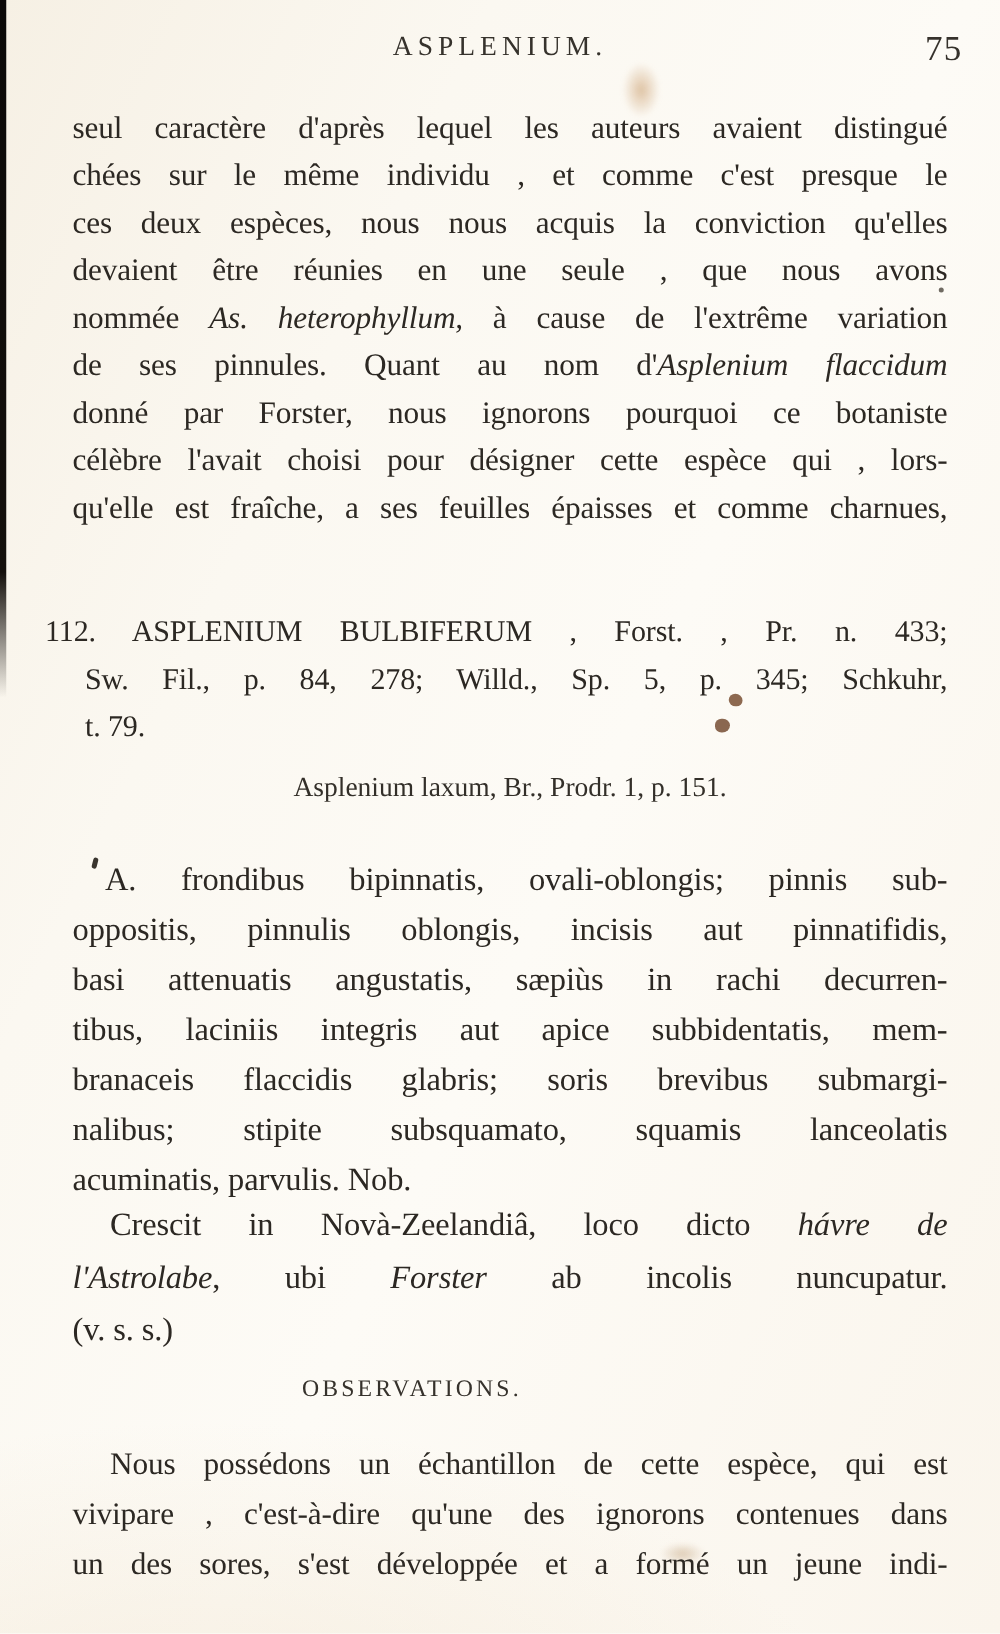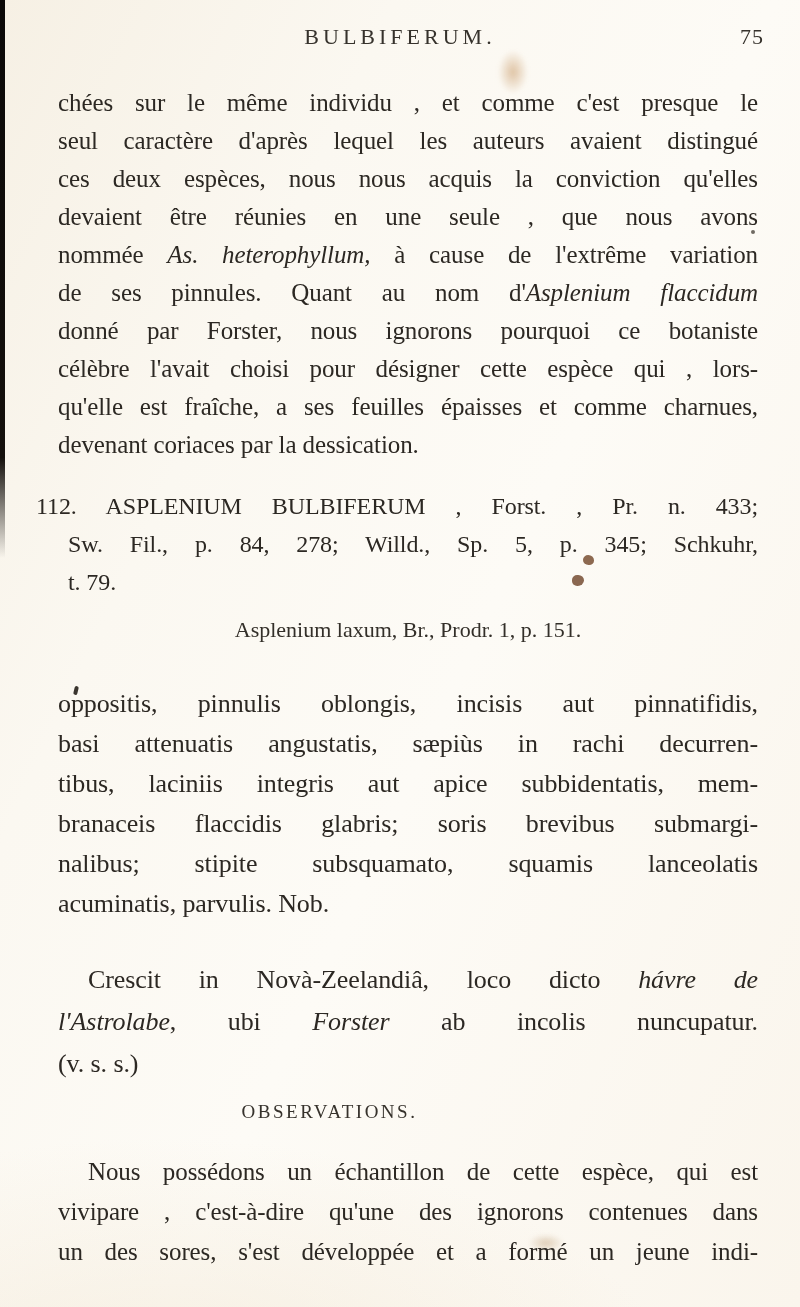--- a/index.html
+++ b/index.html
@@ -11,21 +11,21 @@
     font-family:"Liberation Serif", serif;
     color:#2c2823;
   }
   .blk { position:absolute; left:58px; width:700px; }
   .ln  { font-size:25px; line-height:38px; text-align:justify; text-align-last:justify; letter-spacing:-0.1px; }
   .nj  { text-align:left; text-align-last:auto; }
   .it  { font-style:italic; }
 
   .hdr { position:absolute; top:24px; left:0; width:800px; text-align:center;
          font-size:22px; letter-spacing:4px; color:#36322c; }
-  .pgn { position:absolute; top:24px; left:740px; font-size:22px; letter-spacing:1px; color:#36322c; }
+  .pgn { position:absolute; top:24px; left:740px; font-size:28px; letter-spacing:1px; color:#36322c; }
 
   #p1   { top:84px; }
   #entry{ top:487px; padding-left:10px; width:690px; }
   #entry .ln { font-size:24px; }
   #entry .hang { text-indent:-32px; }
   #syn  { top:617px; text-align:center; font-size:22px; color:#332f29; }
   #latin{ top:684px; }
   #latin .ln { font-size:26px; line-height:40px; }
   #latin .ind { text-indent:26px; }
   #hab  { top:959px; }
@@ -55,45 +55,45 @@
 <div class="page">
 
   <div class="edge"></div>
   <div class="art stain1"></div>
   <div class="art dot1"></div>
   <div class="art speck1"></div>
   <div class="art speck2"></div>
   <div class="art inkmark"></div>
   <div class="art stain2"></div>
 
-  <div class="hdr">BULBIFERUM.</div>
+  <div class="hdr">ASPLENIUM.</div>
   <div class="pgn">75</div>
 
   <div class="blk" id="p1">
+    <div class="ln">seul caractère d'après lequel les auteurs avaient distingué</div>
     <div class="ln">chées sur le même individu , et comme c'est presque le</div>
-    <div class="ln">seul caractère d'après lequel les auteurs avaient distingué</div>
     <div class="ln">ces deux espèces, nous nous acquis la conviction qu'elles</div>
     <div class="ln">devaient être réunies en une seule , que nous avons</div>
     <div class="ln"><span>nommée </span><span class="it">As. heterophyllum,</span><span> à cause de l'extrême variation</span></div>
     <div class="ln"><span>de ses pinnules. Quant au nom d'</span><span class="it">Asplenium flaccidum</span></div>
     <div class="ln">donné par Forster, nous ignorons pourquoi ce botaniste</div>
     <div class="ln">célèbre l'avait choisi pour désigner cette espèce qui , lors-</div>
     <div class="ln">qu'elle est fraîche, a ses feuilles épaisses et comme charnues,</div>
-    <div class="ln nj">devenant coriaces par la dessication.</div>
   </div>
 
   <div class="blk" id="entry">
     <div class="ln hang">112. ASPLENIUM BULBIFERUM , Forst. , Pr. n. 433;</div>
     <div class="ln">Sw. Fil., p. 84, 278; Willd., Sp. 5, p. 345; Schkuhr,</div>
     <div class="ln nj">t. 79.</div>
   </div>
 
   <div class="blk" id="syn">Asplenium laxum, Br., Prodr. 1, p. 151.</div>
 
   <div class="blk" id="latin">
+    <div class="ln ind">A. frondibus bipinnatis, ovali-oblongis; pinnis sub-</div>
     <div class="ln">oppositis, pinnulis oblongis, incisis aut pinnatifidis,</div>
     <div class="ln">basi attenuatis angustatis, sæpiùs in rachi decurren-</div>
     <div class="ln">tibus, laciniis integris aut apice subbidentatis, mem-</div>
     <div class="ln">branaceis flaccidis glabris; soris brevibus submargi-</div>
     <div class="ln">nalibus; stipite subsquamato, squamis lanceolatis</div>
     <div class="ln nj">acuminatis, parvulis. Nob.</div>
   </div>
 
   <div class="blk" id="hab">
     <div class="ln ind"><span>Crescit in Novà-Zeelandiâ, loco dicto </span><span class="it">hávre de</span></div>

